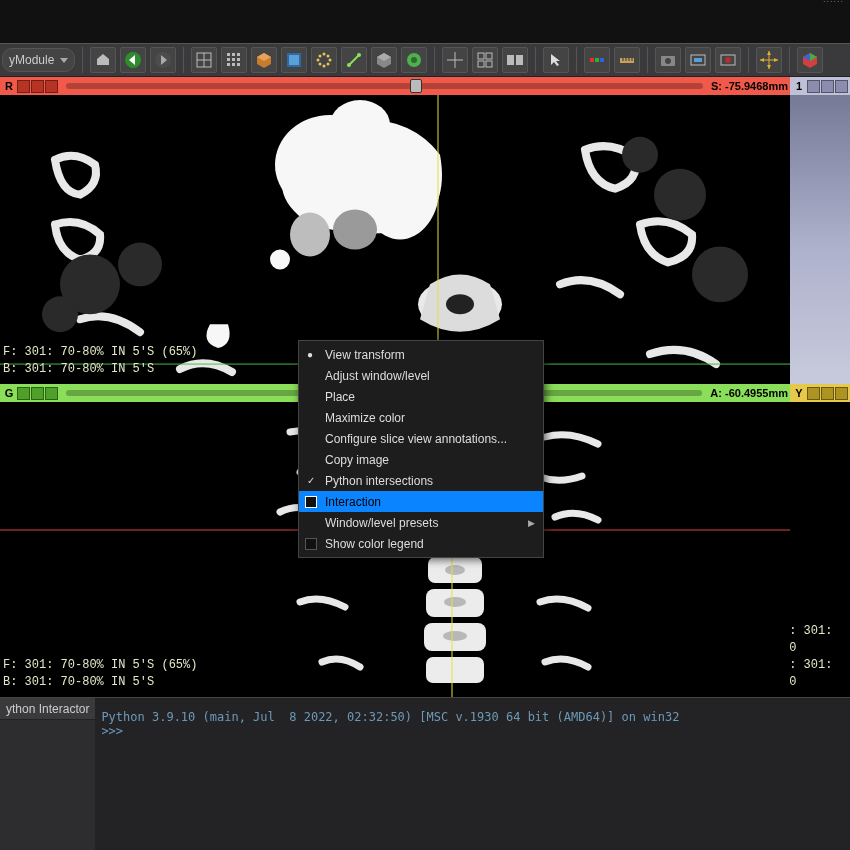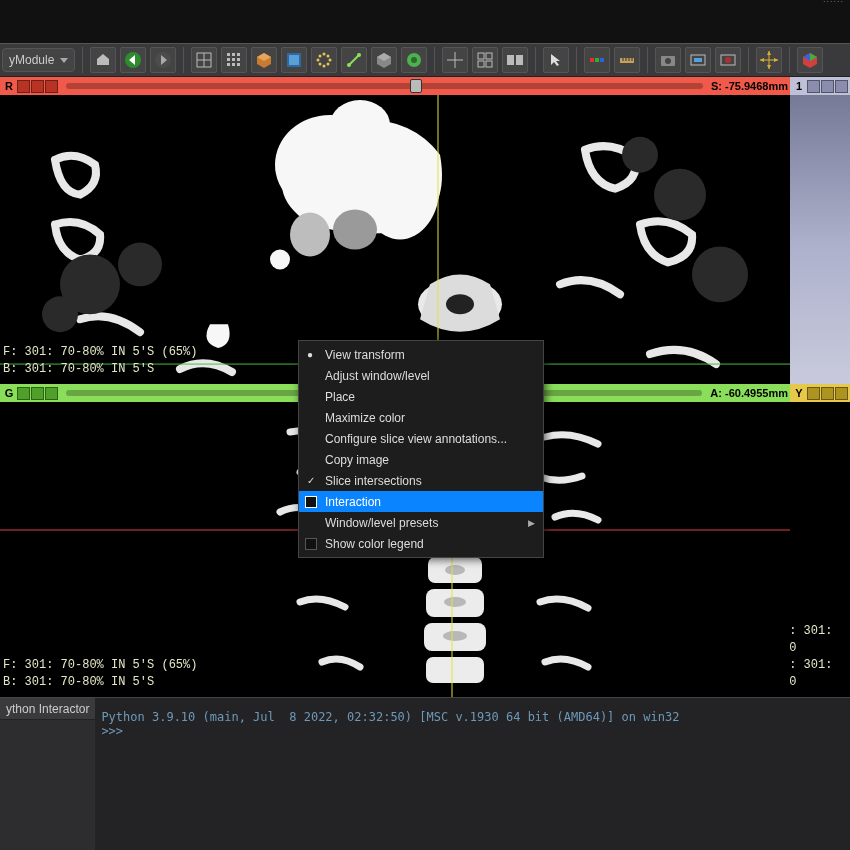--- a/index.html
+++ b/index.html
@@ -6,21 +6,21 @@
   *{box-sizing:border-box}
 
   
   .titlebar{height:43px;background:#111}
 
   
   .toolbar{height:34px;background:#3a3a3c;border-top:1px solid #555;border-bottom:1px solid #222;display:flex;align-items:center;gap:4px;padding:0 2px}
   .tb-sep{width:1px;height:26px;background:#555;margin:0 3px}
   .tb-btn{width:26px;height:26px;background:#444;border:1px solid #555;border-radius:2px;display:flex;align-items:center;justify-content:center;cursor:pointer}
   .tb-btn svg{display:block}
-  .mod-sel{height:24px;background:#444;border:1px solid #555;border-radius:4px;padding:0 6px;display:flex;align-items:center;gap:6px;color:#ccc;cursor:pointer}
+  .mod-sel{height:24px;background:#444;border:1px solid #555;border-radius:10px;padding:0 6px;display:flex;align-items:center;gap:6px;color:#ccc;cursor:pointer}
   .tri{width:0;height:0;border-left:4px solid transparent;border-right:4px solid transparent;border-top:5px solid #aaa}
 
   
   .views{height:620px;display:grid;grid-template-columns:790px 60px;grid-template-rows:307px 313px;position:relative;background:#000}
   .pane{position:relative;overflow:hidden;background:#000}
 
   
   .sh{position:absolute;top:0;left:0;right:0;height:18px;display:flex;align-items:center;font-size:11px;font-weight:600;color:#000;padding:0 2px}
   .sh .lab{width:14px;text-align:center}
   .sh .controls{display:flex;gap:1px;margin-left:1px}
@@ -35,21 +35,21 @@
   .ovl{position:absolute;left:3px;color:#e6e6c8;font-family:Liberation Mono, monospace;font-size:12px;line-height:17px;text-shadow:0 0 3px #000}
 
   
   .threeD{background:linear-gradient(#6e7390 0%, #aeb1cc 55%, #c8cadc 100%)}
   .threeD .sh{background:#bfc1d8}
   .threeD .pin{background:#8a8dad}
 
   
   .cmenu{position:absolute;left:298px;top:263px;width:246px;background:#1d1d1d;border:1px solid #444;box-shadow:2px 2px 8px rgba(0,0,0,.6);padding:3px 0;z-index:50}
   .cmenu .mi{height:21px;padding:0 12px 0 26px;display:flex;align-items:center;font-size:12px;color:#ddd;position:relative;cursor:pointer}
-  .cmenu .mi.hl{background:#0a84ff;color:#ffffff}
+  .cmenu .mi.hl{background:#0a84ff;color:#000000}
   .cmenu .marker{position:absolute;left:8px;font-size:10px}
   .cmenu .arrow{position:absolute;right:8px;font-size:9px;color:#aaa}
   .cmenu .chk{position:absolute;left:6px;width:12px;height:12px;border:1px solid #555;background:#111}
   .cmenu .chk.hl{border-color:#fff}
 
   
   .console-wrap{height:153px;display:flex;flex-direction:row;border-top:1px solid #444}
   .chead{height:22px;background:#3a3a3c;border-bottom:1px solid #222;padding:0 6px;display:flex;align-items:center;font-size:12px;color:#ccc;position:relative}
   .grip{position:absolute;right:6px;top:-6px;color:#777;font-size:9px;letter-spacing:1px}
   .cbody{flex:1;background:#232325;font-family:Consolas,monospace;font-size:12px;padding:12px 6px;white-space:pre;color:#6c99b8}
@@ -407,21 +407,21 @@
         <span>Maximize color</span>
       </div>
       <div class="mi">
         <span>Configure slice view annotations...</span>
       </div>
       <div class="mi">
         <span>Copy image</span>
       </div>
       <div class="mi">
         <span class="marker">✓</span>
-        <span>Slice intersections</span>
+        <span>Python intersections</span>
       </div>
       <div class="mi hl">
         <span class="chk hl"></span>
         <span>Interaction</span>
       </div>
       <div class="mi">
         <span>Window/level presets</span>
         <span class="arrow">▶</span>
       </div>
       <div class="mi">

